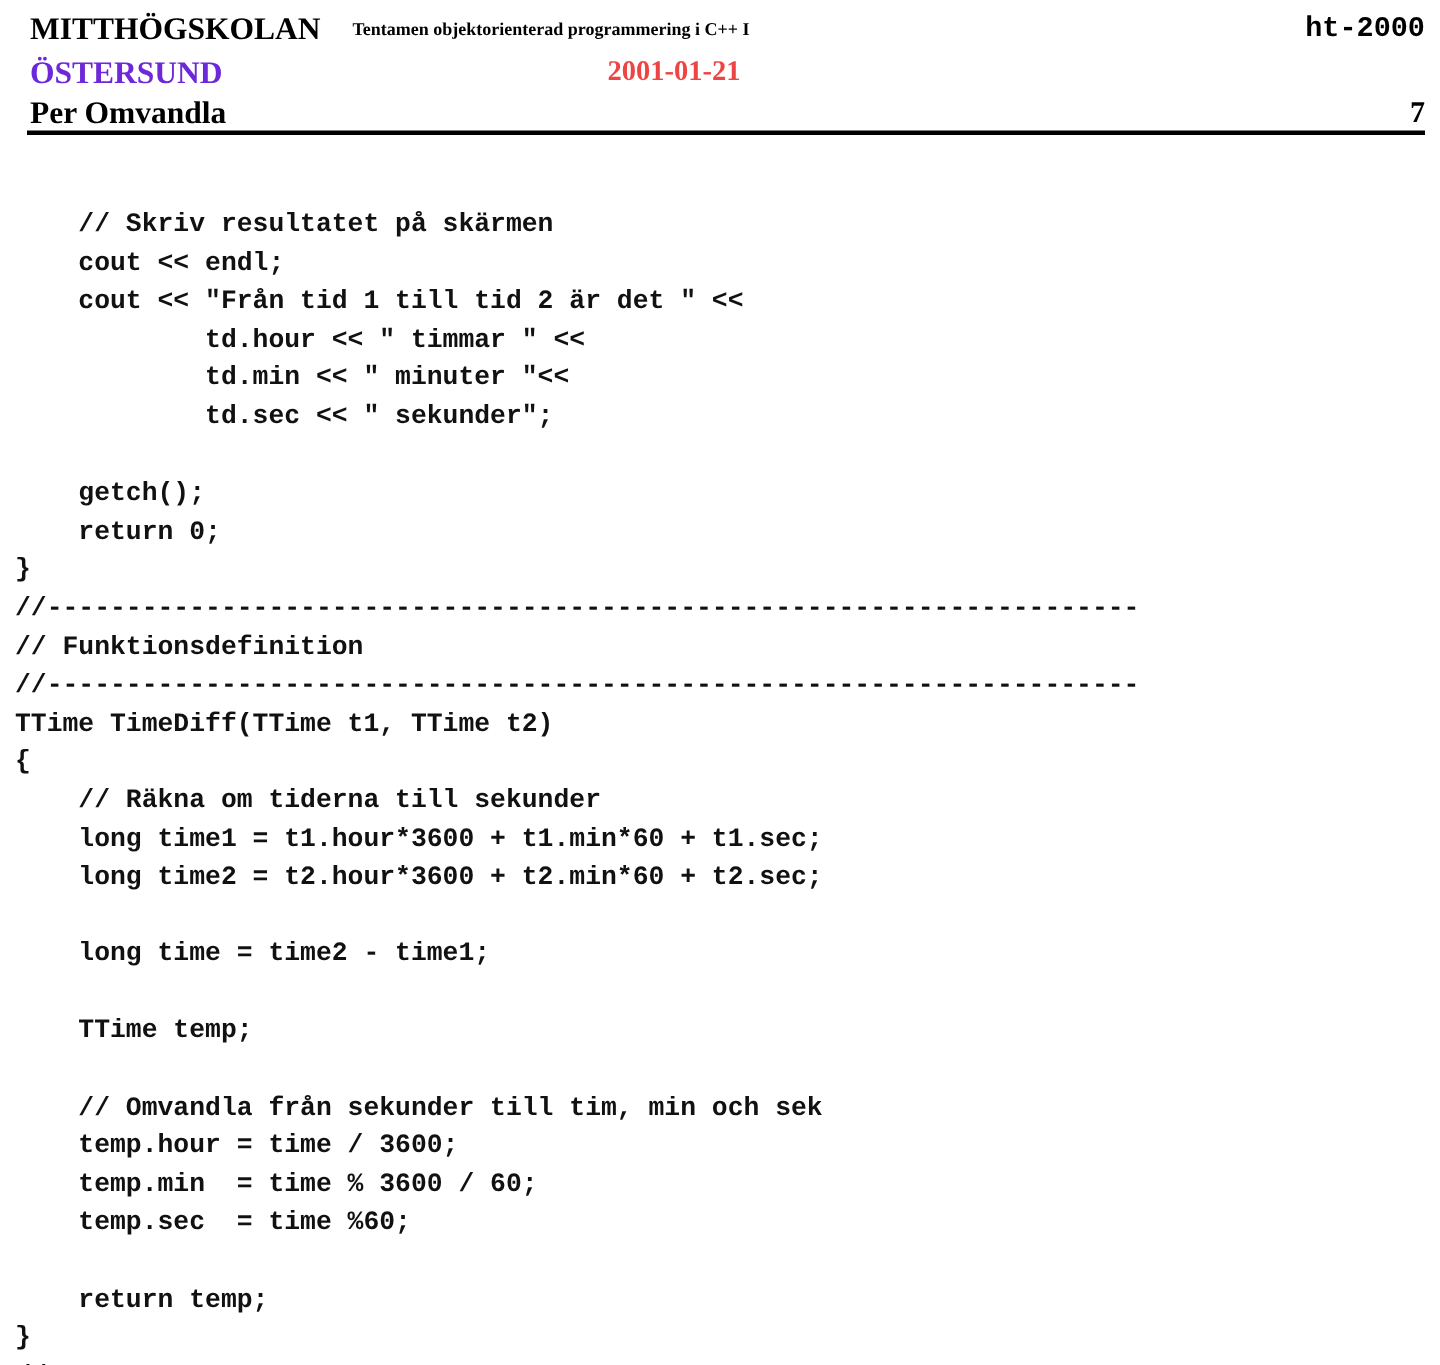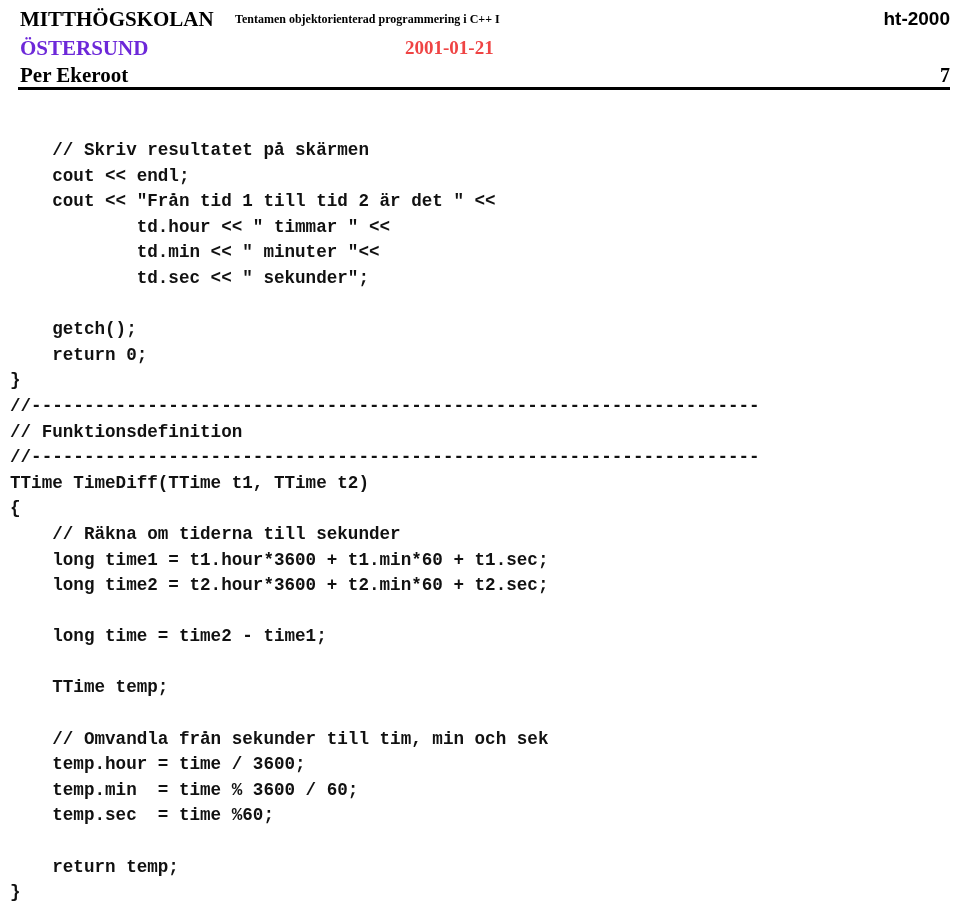--- a/index.html
+++ b/index.html
@@ -71,21 +71,21 @@
     font-weight: bold;
     font-size: 19px;
     color: #ef4444;
     white-space: nowrap;
     line-height: 26px;
   }
   .hdr-right {
     position: absolute;
     right: 10px;
     top: 0;
-    font-family: Liberation Sans, sans-serif;
+    font-family: Liberation Mono, monospace;
     font-weight: bold;
     font-size: 19px;
     white-space: nowrap;
     line-height: 26px;
   }
   .hdr-left.red { color: #6d28d9; }
   .hdr-pageno {
     position: absolute;
     right: 10px;
     top: 0;
@@ -139,21 +139,21 @@
       <span class="hdr-center">Tentamen objektorienterad programmering i C++ I</span>
       <span class="hdr-right">ht-2000</span>
     </div>
 
     <div class="hdr-row hdr-row-2">
       <span class="hdr-left red">ÖSTERSUND</span>
       <span class="hdr-center-date">2001-01-21</span>
     </div>
 
     <div class="hdr-row hdr-row-3">
-      <span class="hdr-left">Per Ekeroot</span>
+      <span class="hdr-left">Per Omvandla</span>
       <span class="hdr-pageno">7</span>
     </div>
 
     <div class="hdr-rule"></div>
   </div>
 
   <div class="code-listing"><div class="code-line">    // Skriv resultatet på skärmen</div><div class="code-line">    cout &lt;&lt; endl;</div><div class="code-line">    cout &lt;&lt; "Från tid 1 till tid 2 är det " &lt;&lt;</div><div class="code-line">            td.hour &lt;&lt; " timmar " &lt;&lt;</div><div class="code-line">            td.min &lt;&lt; " minuter "&lt;&lt;</div><div class="code-line">            td.sec &lt;&lt; " sekunder";</div><div class="code-line blank"></div><div class="code-line">    getch();</div><div class="code-line">    return 0;</div><div class="code-line">}</div><div class="code-line">//---------------------------------------------------------------------</div><div class="code-line">// Funktionsdefinition</div><div class="code-line">//---------------------------------------------------------------------</div><div class="code-line">TTime TimeDiff(TTime t1, TTime t2)</div><div class="code-line">{</div><div class="code-line">    // Räkna om tiderna till sekunder</div><div class="code-line">    long time1 = t1.hour*3600 + t1.min*60 + t1.sec;</div><div class="code-line">    long time2 = t2.hour*3600 + t2.min*60 + t2.sec;</div><div class="code-line blank"></div><div class="code-line">    long time = time2 - time1;</div><div class="code-line blank"></div><div class="code-line">    TTime temp;</div><div class="code-line blank"></div><div class="code-line">    // Omvandla från sekunder till tim, min och sek</div><div class="code-line">    temp.hour = time / 3600;</div><div class="code-line">    temp.min  = time % 3600 / 60;</div><div class="code-line">    temp.sec  = time %60;</div><div class="code-line blank"></div><div class="code-line">    return temp;</div><div class="code-line">}</div><div class="code-line">//---------------------------------------------------------------------</div></div>
 
 </div>
 

